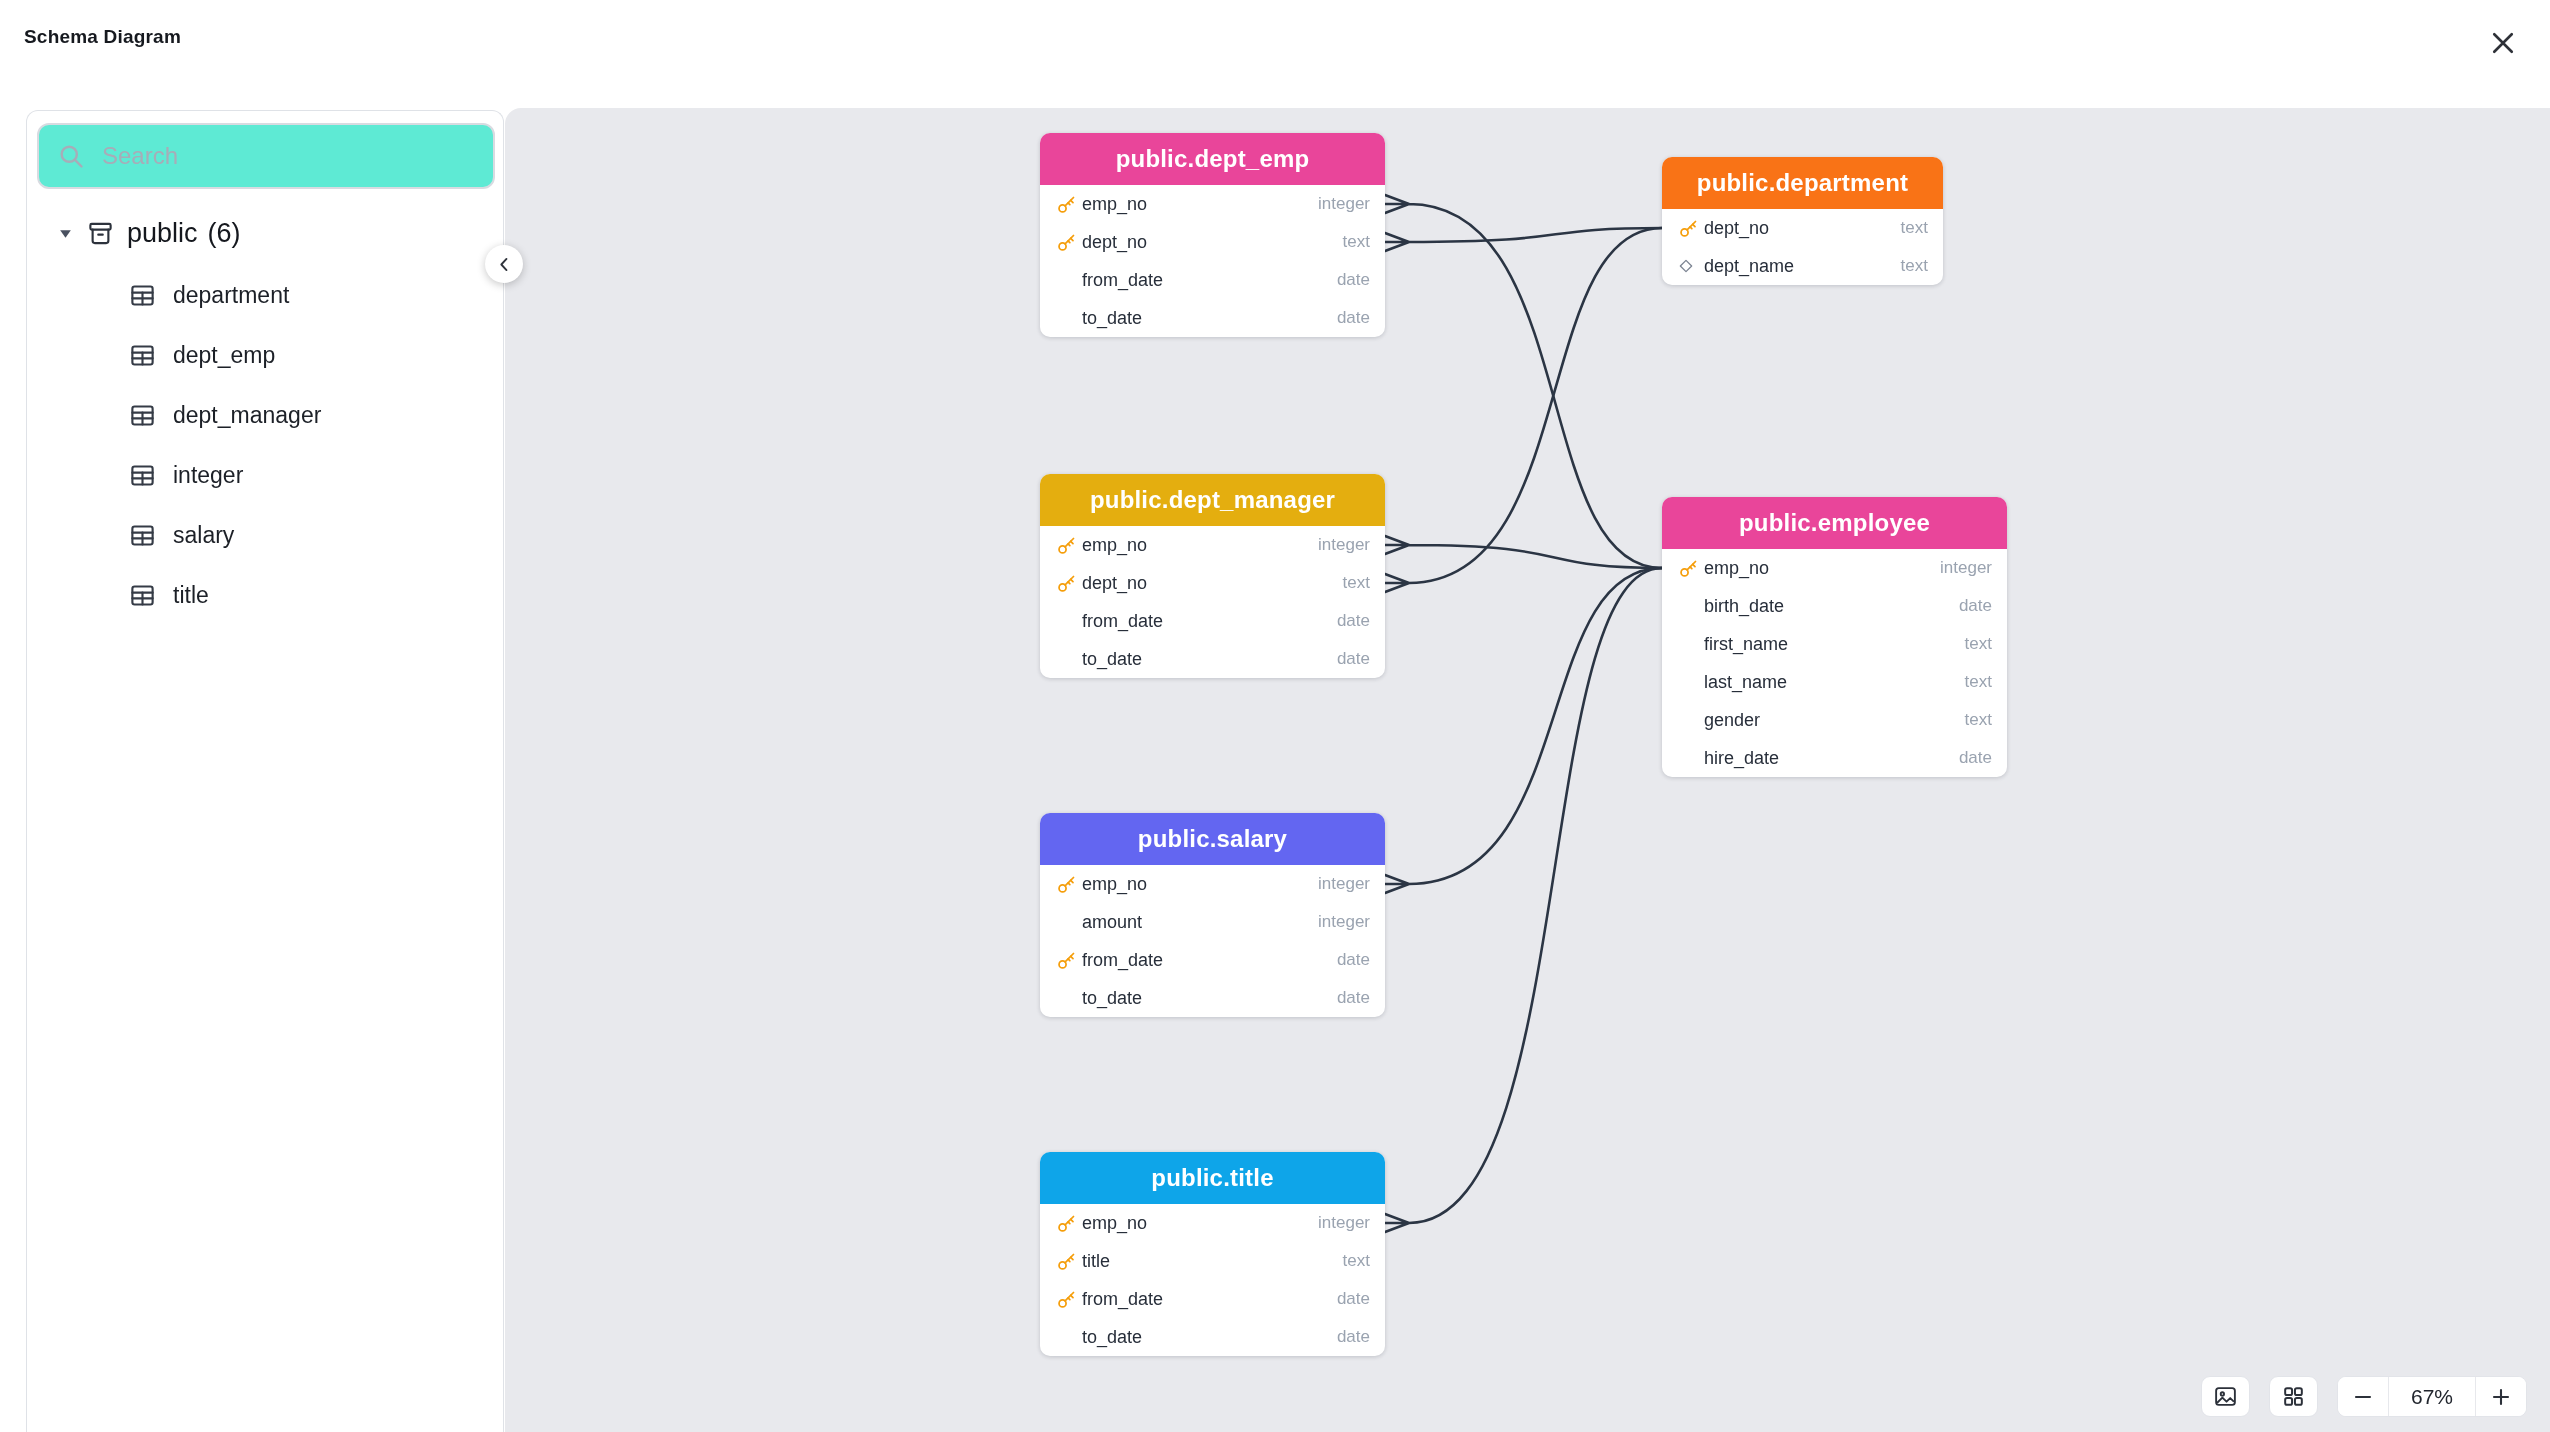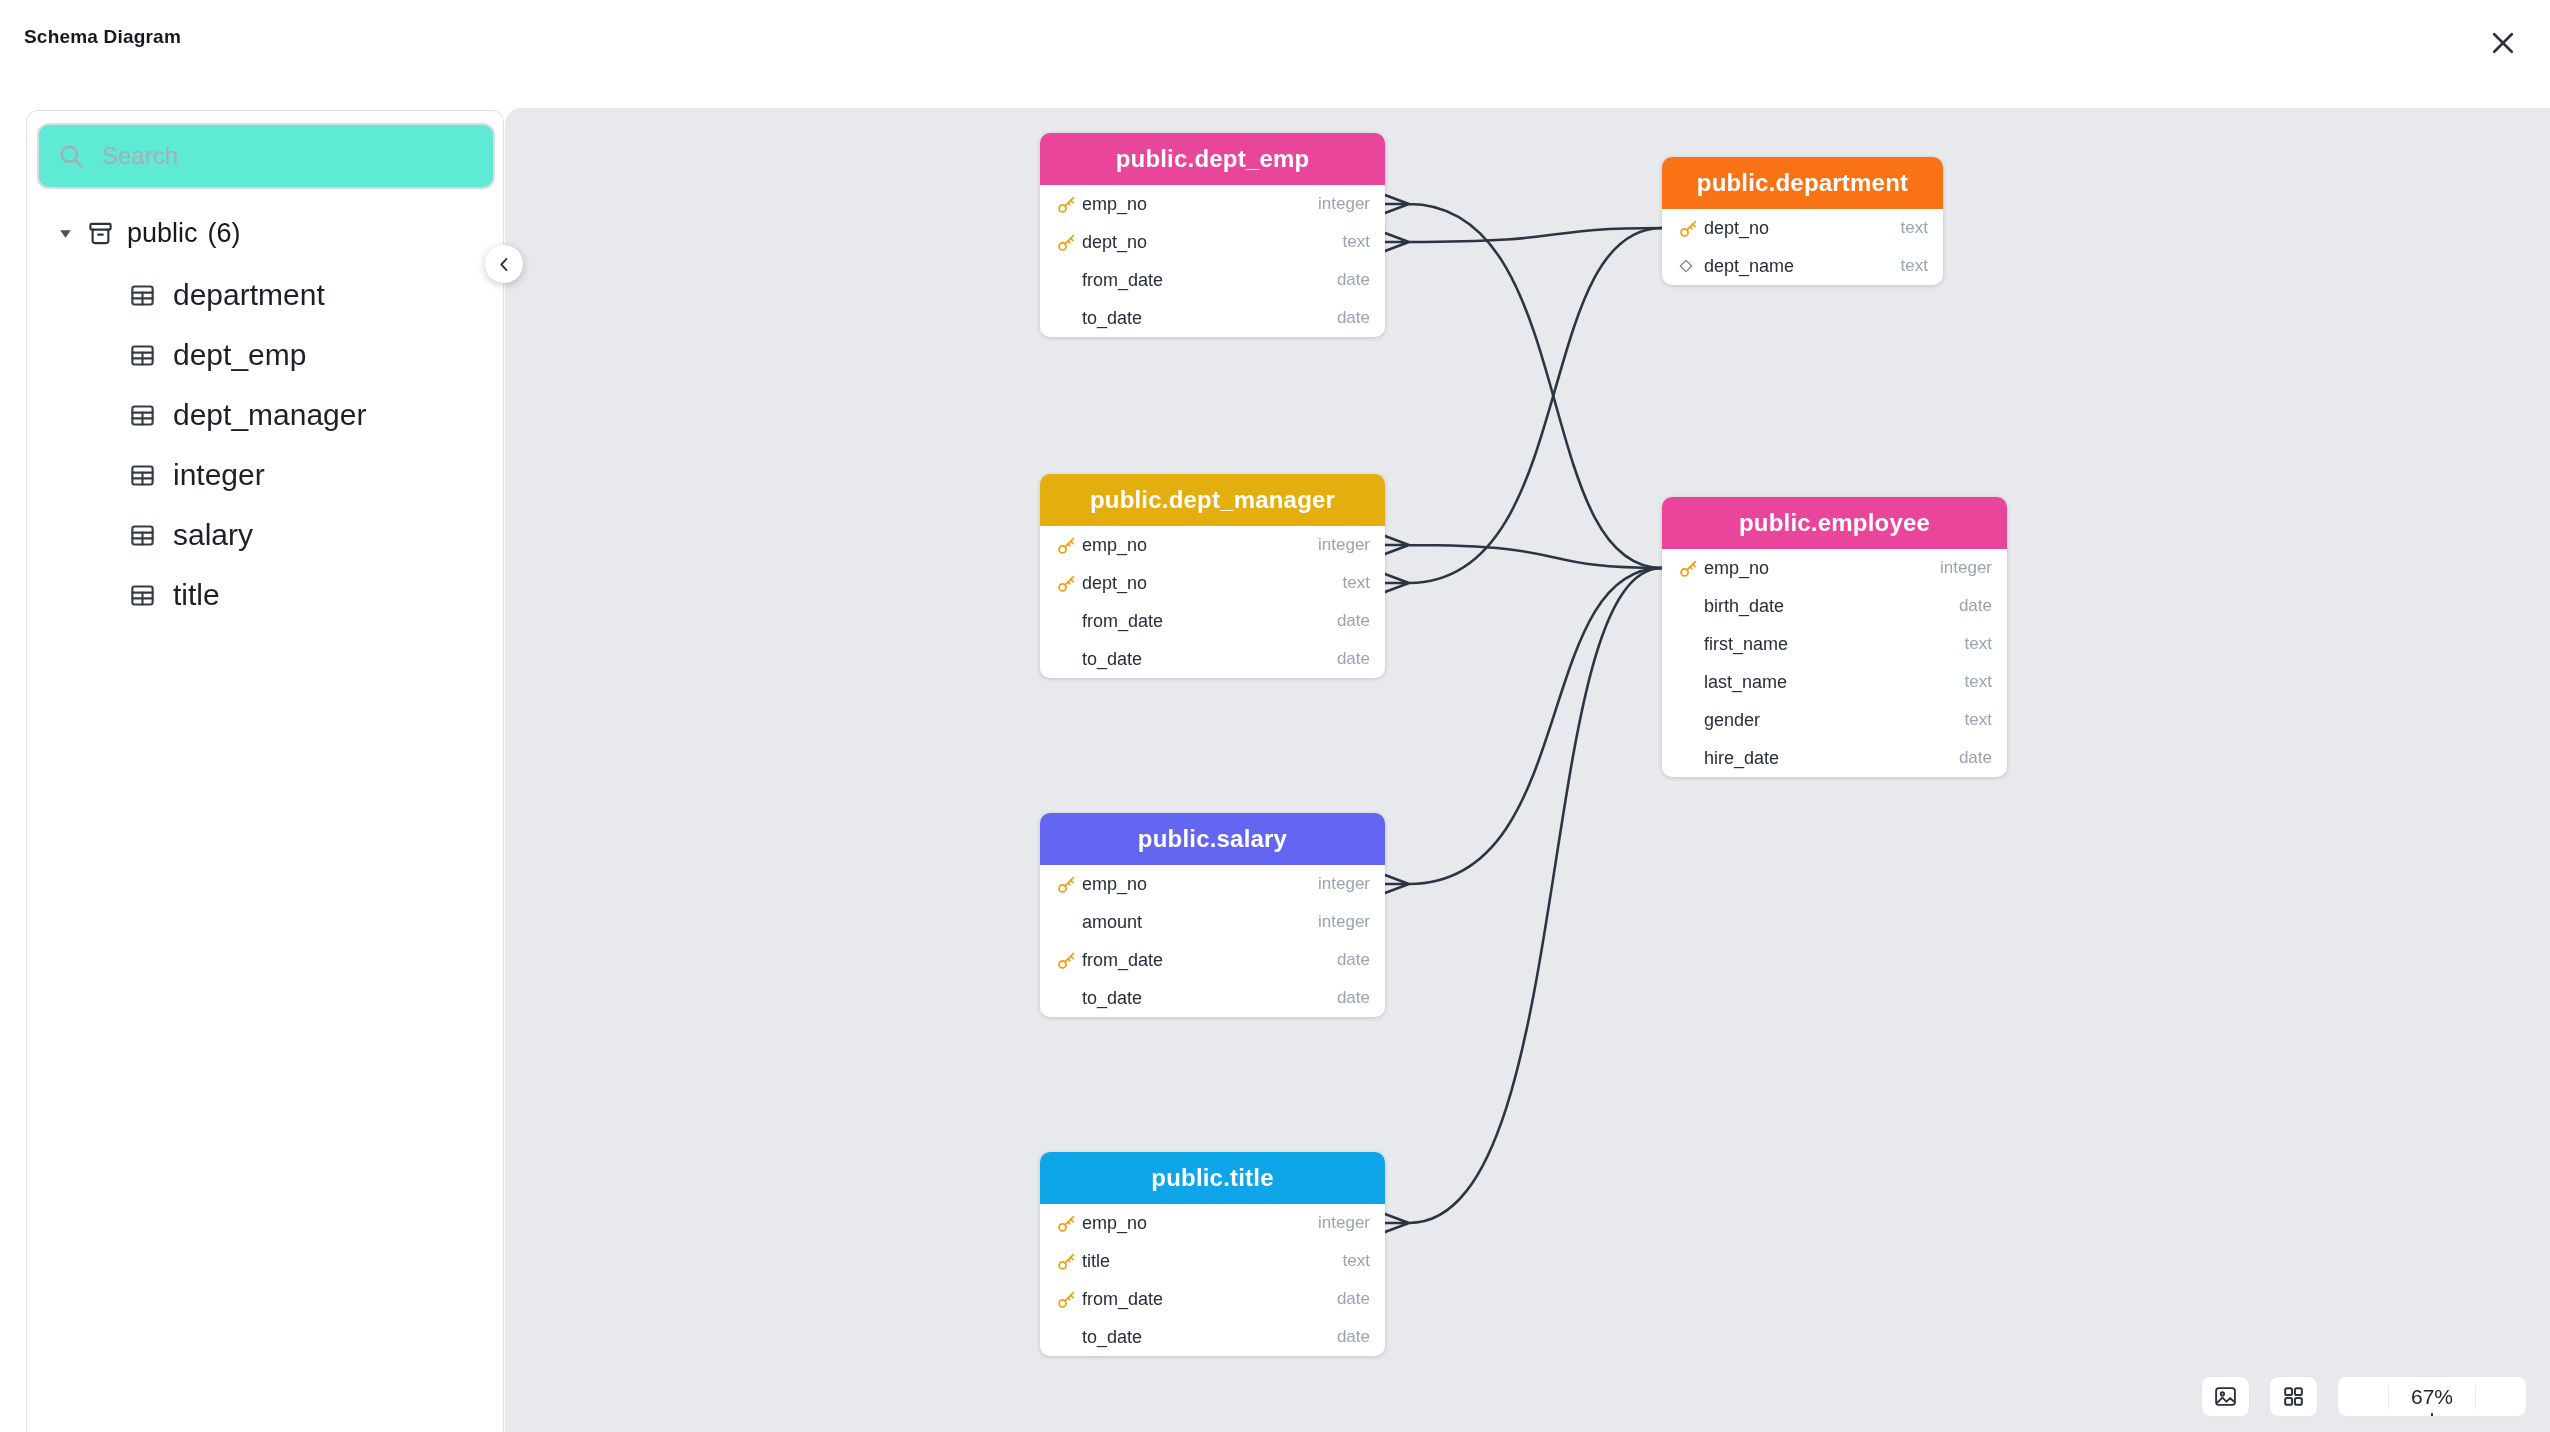--- a/index.html
+++ b/index.html
@@ -32,29 +32,29 @@
   .search-box { position: absolute; left: 10px; top: 12px; width: 458px; height: 66px; border: 2px solid #D8DBE1; border-radius: 12px; background: #5eead4; display: flex; align-items: center; padding: 0 18px; gap: 15px; }
   .search-box input { border: none; outline: none; font-size: 24px; color: #333; width: 100%; font-family: inherit; background: transparent; }
   .search-box input::placeholder { color: #A7ADB8; }
   .tree { position: absolute; left: 0; top: 90px; right: 0; }
   .schema-row { height: 64px; display: flex; align-items: center; padding-left: 30px; gap: 13px; cursor: pointer; }
   .schema-label { font-size: 27px; color: #15181e; font-weight: 400; }
   .schema-count { font-size: 27px; color: #15181e; }
   .caret { width: 17px; height: 17px; flex: none; display: flex; }
   .table-row { height: 60px; display: flex; align-items: center; padding-left: 102px; gap: 17px; cursor: pointer; }
   .t-icon { width: 27px; height: 27px; flex: none; display: flex; }
-  .t-label { font-size: 30px; color: #1c2027; }
+  .t-label { font-size: 23px; color: #1c2027; }
 
   .collapse-btn { position: absolute; left: 485px; top: 245px; width: 38px; height: 38px; border-radius: 50%; background: #fff; border: none; box-shadow: 0 2px 8px rgba(0,0,0,.22); z-index: 4; cursor: pointer; display: flex; align-items: center; justify-content: center; padding: 0; }
 
   
   .controls { position: absolute; right: 23px; bottom: 15px; display: flex; gap: 19px; z-index: 3; align-items: center; }
   .ctl { height: 41px; background: #fff; border: 1px solid #E2E4E9; border-radius: 9px; display: flex; align-items: center; justify-content: center; }
   .ctl-square { width: 49px; cursor: pointer; padding: 0; }
-  .zoom-group { width: 190px; padding: 0; overflow: hidden; flex-direction: column; }
+  .zoom-group { width: 190px; padding: 0; overflow: hidden; }
   .zoom-seg { height: 100%; display: flex; align-items: center; justify-content: center; cursor: pointer; background: #fff; border: none; padding: 0; }
   .zoom-minus { width: 50px; }
   .zoom-label { width: 88px; border-left: 1px solid #E7E8EC; border-right: 1px solid #E7E8EC; font-size: 21px; color: #22262e; cursor: default; }
   .zoom-plus { width: 50px; flex: 1; }
 </style>
 </head>
 <body>
 
 <div class="canvas" style="background: rgb(232, 233, 237);"></div>
 <svg class="edges" id="edges" viewBox="0 0 2550 1432">

